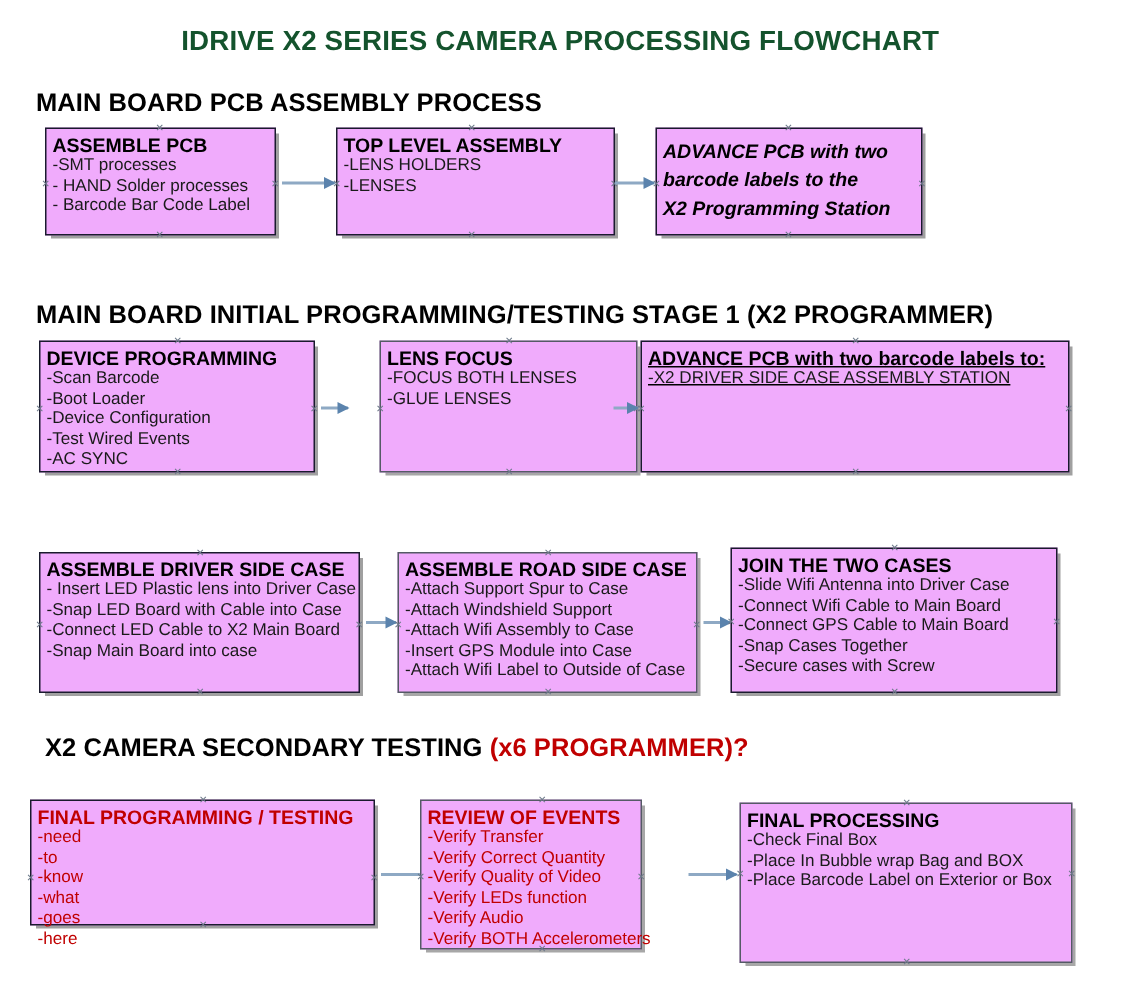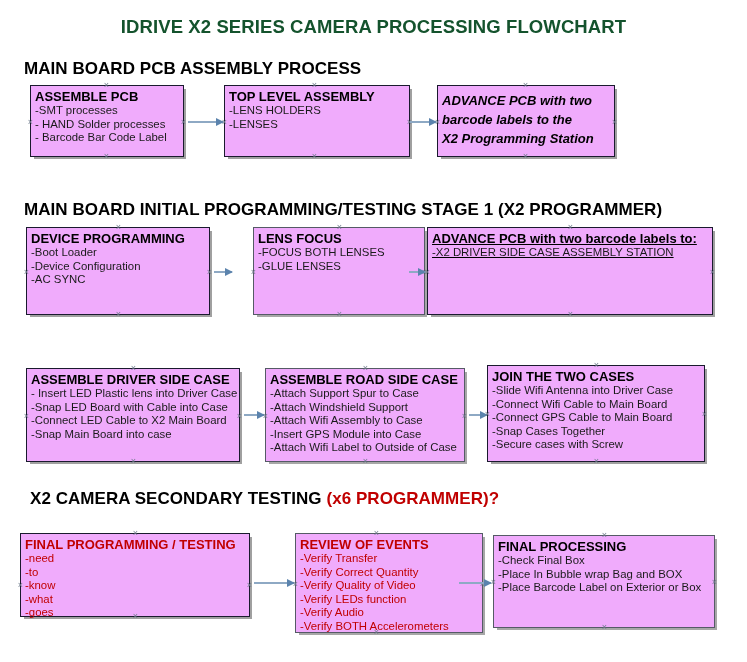--- a/index.html
+++ b/index.html
@@ -158,22 +158,24 @@
     <span class="hx" style="left:84px; top:-4px;"></span>
     <span class="hx" style="left:84px; bottom:-4px;"></span>
     <span class="hx" style="left:-4px; top:33px;"></span>
     <span class="hx" style="right:-4px; top:33px;"></span>
   </div>
 
   <div class="section-title" style="left:24px; top:200px;">MAIN BOARD INITIAL PROGRAMMING/TESTING STAGE 1 (X2 PROGRAMMER)</div>
 
   <div class="fbox" style="left:26px; top:227px; width:184px; height:88px;">
     <div class="bhead">DEVICE PROGRAMMING</div>
+    <div class="bline">-Scan Barcode</div>
     <div class="bline">-Boot Loader</div>
     <div class="bline">-Device Configuration</div>
+    <div class="bline">-Test Wired Events</div>
     <div class="bline">-AC SYNC</div>
     <span class="hx" style="left:88px; top:-4px;"></span>
     <span class="hx" style="left:88px; bottom:-4px;"></span>
     <span class="hx" style="left:-4px; top:41px;"></span>
     <span class="hx" style="right:-4px; top:41px;"></span>
   </div>
 
   <div class="conn" style="left:214px; top:271px; width:18px;"></div>
 
   <div class="fbox shadow-soft" style="left:233px; top:227px; width:172px; height:88px;margin-left:20px;">
@@ -244,45 +246,46 @@
     <span>X2 CAMERA SECONDARY TESTING </span><span class="accent">(x6 PROGRAMMER)?</span>
   </div>
 
   <div class="fbox red" style="left:20px; top:533px; width:230px; height:84px;">
     <div class="bhead">FINAL PROGRAMMING / TESTING</div>
     <div class="bline">-need</div>
     <div class="bline">-to</div>
     <div class="bline">-know</div>
     <div class="bline">-what</div>
     <div class="bline">-goes</div>
+    <div class="bline">-here</div>
     <span class="hx" style="left:111px; top:-4px;"></span>
     <span class="hx" style="left:111px; bottom:-4px;"></span>
     <span class="hx" style="left:-4px; top:48px;"></span>
     <span class="hx" style="right:-4px; top:48px;"></span>
   </div>
 
   <div class="conn" style="left:254px; top:582px; width:40px;"></div>
 
-  <div class="fbox red shadow-soft" style="left:295px; top:533px; width:188px; height:100px;">
+  <div class="fbox red shadow-soft" style="left:280px; top:533px; width:148px; height:100px;">
     <div class="bhead">REVIEW OF EVENTS</div>
     <div class="bline">-Verify Transfer</div>
     <div class="bline">-Verify Correct Quantity</div>
     <div class="bline">-Verify Quality of Video</div>
     <div class="bline">-Verify LEDs function</div>
     <div class="bline">-Verify Audio</div>
     <div class="bline">-Verify BOTH Accelerometers</div>
     <span class="hx" style="left:77px; top:-4px;"></span>
     <span class="hx" style="left:77px; bottom:-4px;"></span>
     <span class="hx" style="left:-4px; top:47px;"></span>
     <span class="hx" style="right:-4px; top:47px;"></span>
   </div>
 
   <div class="conn" style="left:459px; top:582px; width:32px;"></div>
 
-  <div class="fbox shadow-soft" style="left:493px; top:535px; width:222px; height:93px;">
+  <div class="fbox shadow-soft" style="left:493px; top:535px; width:222px; height:107px;">
     <div class="bhead">FINAL PROCESSING</div>
     <div class="bline">-Check Final Box</div>
     <div class="bline">-Place In Bubble wrap Bag and BOX</div>
     <div class="bline">-Place Barcode Label on Exterior or Box</div>
     <span class="hx" style="left:107px; top:-4px;"></span>
     <span class="hx" style="left:107px; bottom:-4px;"></span>
     <span class="hx" style="left:-4px; top:43px;"></span>
     <span class="hx" style="right:-4px; top:43px;"></span>
   </div>
 

